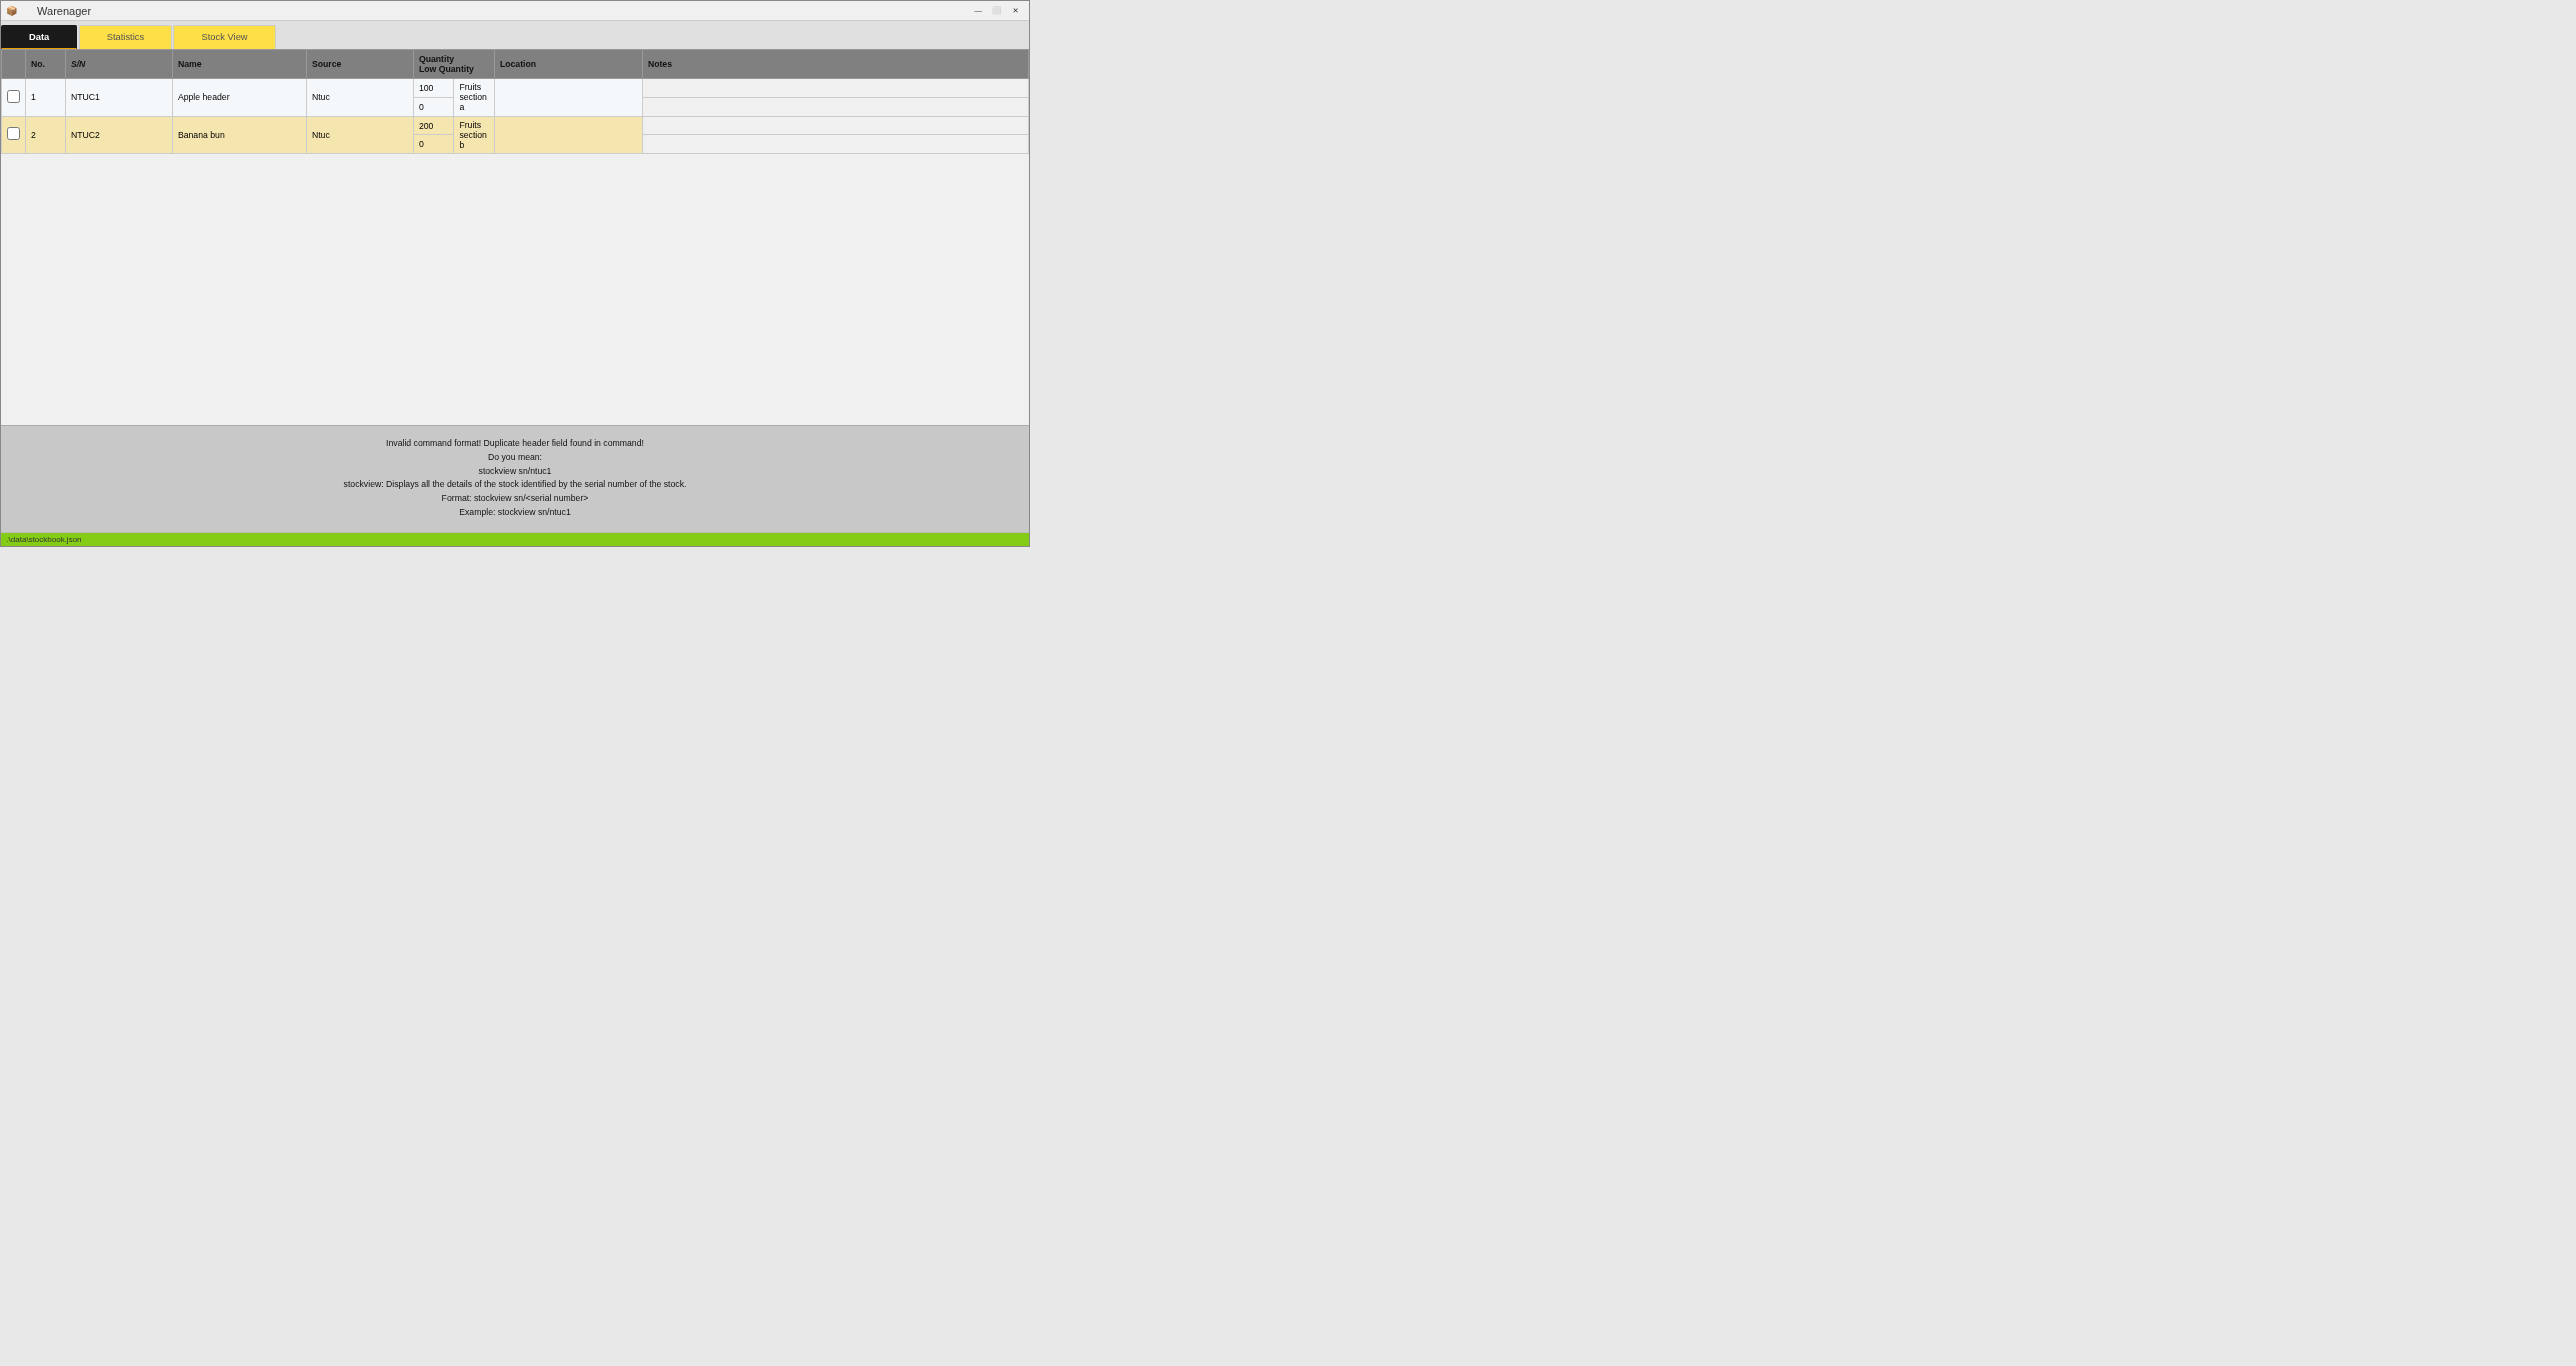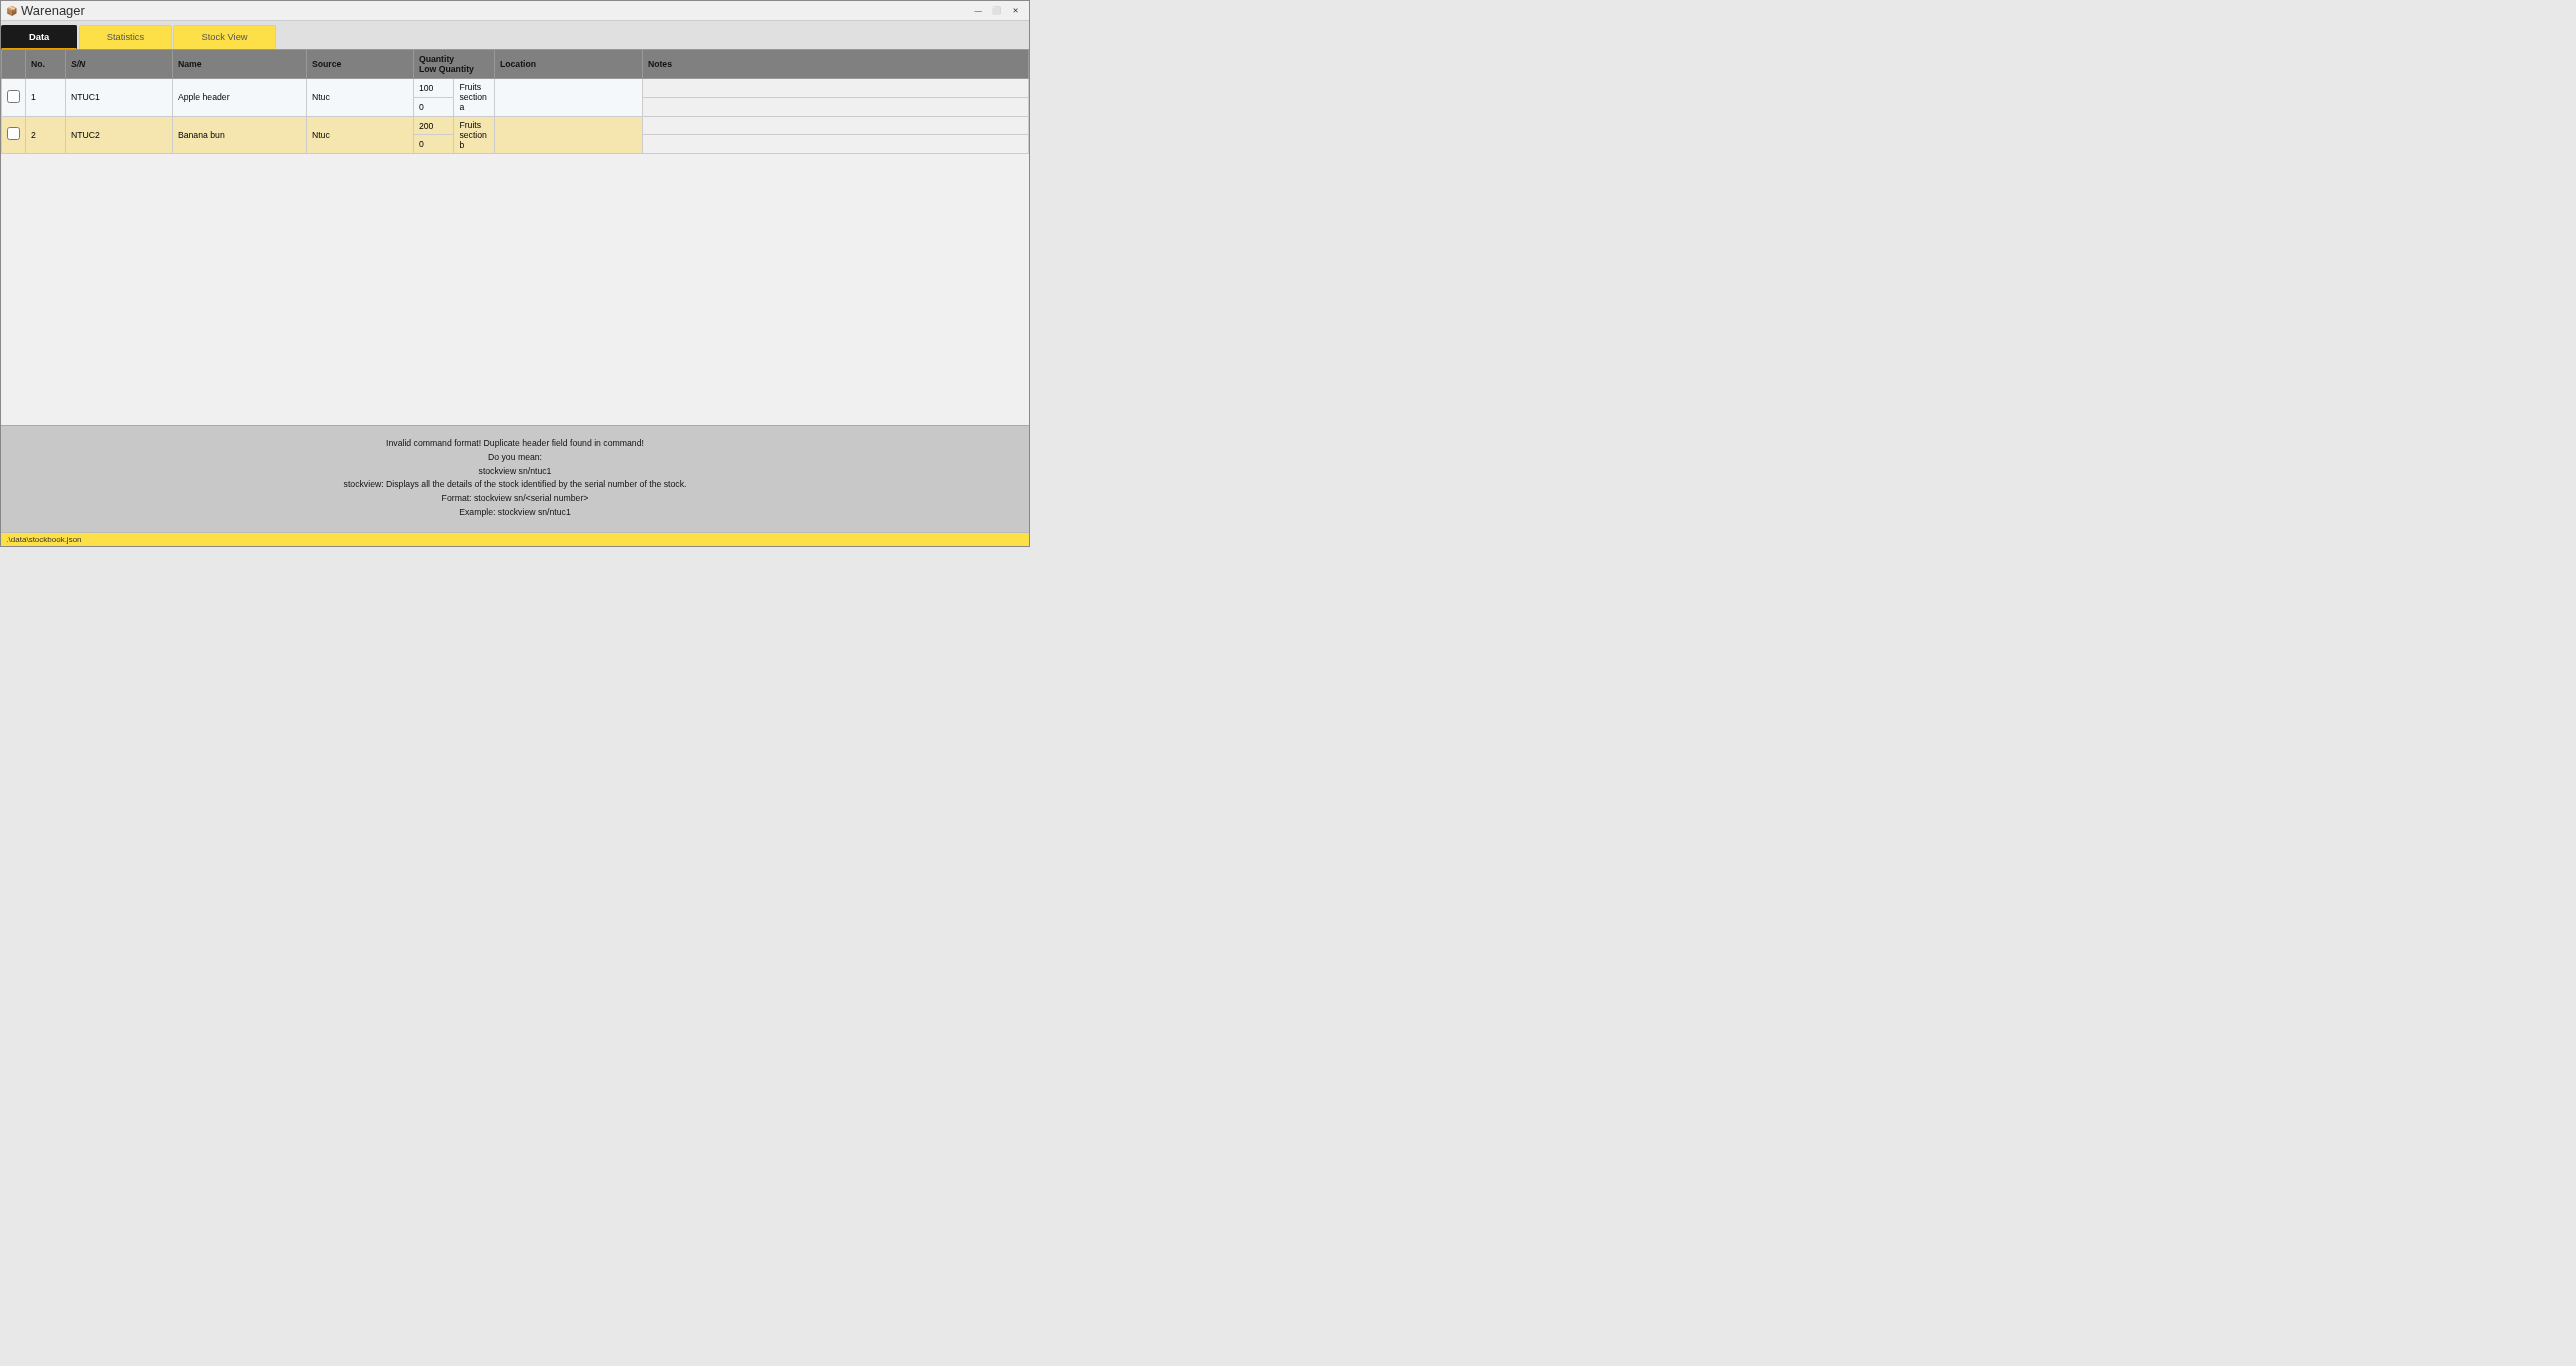--- a/index.html
+++ b/index.html
@@ -31,23 +31,24 @@
       width: 10.7px;
       height: 10.7px;
       margin-right: 4px;
       display: flex;
       align-items: center;
       justify-content: center;
       font-size: 9.4px;
     }
 
     .title-bar-text {
-      font-size: 13px;
+      font-size: 11px;
       color: #333;
       flex: 1;
+      margin-left: 16px;
     }
 
     .title-bar-controls {
       display: flex;
       gap: 2.7px;
     }
 
     .title-bar-btn {
       width: 16px;
       height: 13.4px;
@@ -184,21 +185,21 @@
       border: none;
       padding: 0 13.4px;
       height: 100%;
       font-size: 9.4px;
       font-weight: bold;
       cursor: pointer;
       letter-spacing: 0.7px;
     }
 
     .status-bar {
-      background: #fde047;
+      background: #84cc16;
       padding: 2px 5.4px;
       font-size: 8px;
       color: #333;
       border-top: 0.7px solid #bbb;
     }
 
     .app-window {
       border: 0.7px solid #888;
       display: flex;
       flex-direction: column;

